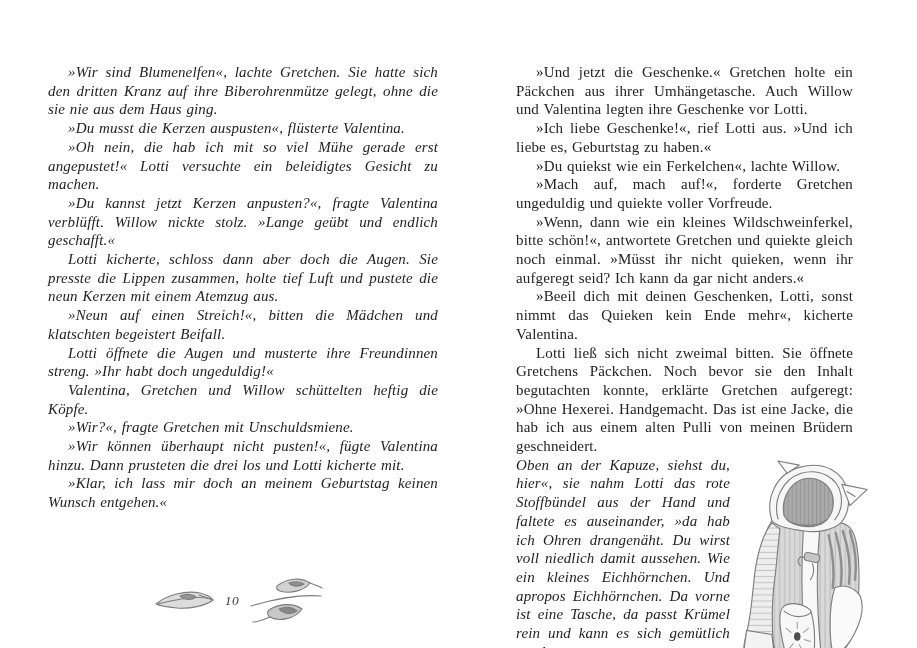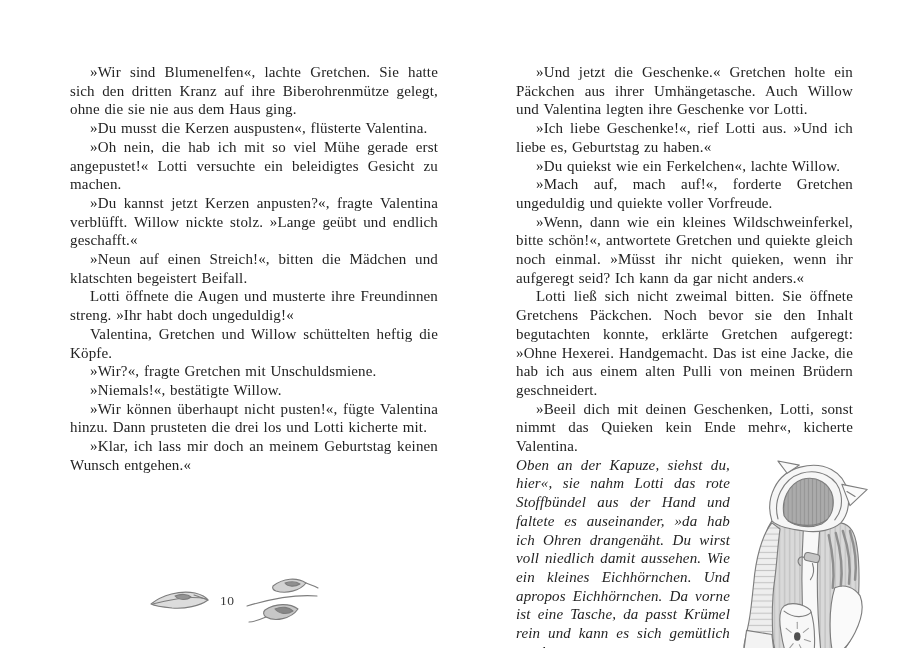--- a/index.html
+++ b/index.html
@@ -3,61 +3,61 @@
 <meta charset="utf-8">
 <style>
   html,body{margin:0;padding:0;background:#ffffff;}
   body{
     width:917px;height:648px;overflow:hidden;
     font-family:"Liberation Serif","DejaVu Serif",serif;
     color:#232323;
   }
   .spread{position:relative;width:917px;height:648px;display:flex;background:#ffffff;}
   .page{box-sizing:border-box;height:648px;}
-  .page.left{width:458px;padding:63px 20px 0 70px;position:relative;}
+  .page.left{width:458px;padding:63px 20px 0 48px;position:relative;font-style:italic;}
   .page.right{width:459px;padding:63px 64px 0 58px;position:relative;}
   .para{
     margin:0;
     font-size:15px;line-height:18.7px;
     text-align:justify;text-indent:20px;
     letter-spacing:0.15px;word-spacing:0.8px;
     hyphens:auto;-webkit-hyphens:auto;
   }
   .para.cont{text-indent:0;font-style:italic;}
   .jacket-float{
     float:right;width:145px;height:212px;
     margin:2px -32px 0 10px;
     position:relative;
   }
   .jacket-float svg{position:absolute;left:0;top:0;}
   .footer{
     position:absolute;left:148px;top:572px;width:180px;height:58px;
-    display:flex;align-items:center;justify-content:flex-start;gap:10px;
+    display:flex;align-items:center;justify-content:center;gap:10px;
   }
   .pagenum{font-size:13.5px;color:#3c3c3c;letter-spacing:0.5px;}
   .leaf{flex:0 0 auto;}
   .sk{stroke:#7d7d7d;stroke-width:1.1;fill:none;stroke-linecap:round;stroke-linejoin:round;}
   .skf{stroke:#7d7d7d;stroke-width:1.1;stroke-linejoin:round;}
 </style>
 </head>
 <body>
 
 <div class="spread">
 
   <div class="page left">
     <div>
       <p class="para">»Wir sind Blumenelfen«, lachte Gretchen. Sie hatte sich den dritten Kranz auf ihre Biberohrenmütze gelegt, ohne die sie nie aus dem Haus ging.</p>
       <p class="para">»Du musst die Kerzen auspusten«, flüsterte Valentina.</p>
       <p class="para">»Oh nein, die hab ich mit so viel Mühe gerade erst angepustet!« Lotti versuchte ein beleidigtes Gesicht zu machen.</p>
       <p class="para">»Du kannst jetzt Kerzen anpusten?«, fragte Valentina verblüfft. Willow nickte stolz. »Lange geübt und endlich geschafft.«</p>
+      <p class="para">Lotti kicherte, schloss dann aber doch die Augen. Sie presste die Lippen zusammen, holte tief Luft und pustete die neun Kerzen mit einem Atemzug aus.</p>
       <p class="para">»Neun auf einen Streich!«, bitten die Mädchen und klatschten begeistert Beifall.</p>
       <p class="para">Lotti öffnete die Augen und musterte ihre Freundinnen streng. »Ihr habt doch ungeduldig!«</p>
       <p class="para">Valentina, Gretchen und Willow schüttelten heftig die Köpfe.</p>
       <p class="para">»Wir?«, fragte Gretchen mit Unschuldsmiene.</p>
-      <p class="para">»Niemals!«, bestätigte Willow.</p>
       <p class="para">»Wir können überhaupt nicht pusten!«, fügte Valentina hinzu. Dann prusteten die drei los und Lotti kicherte mit.</p>
       <p class="para">»Klar, ich lass mir doch an meinem Geburtstag keinen Wunsch entgehen.«</p>
     </div>
 
     <div class="footer">
 
       <svg class="leaf" width="62" height="28" viewBox="0 0 62 28">
         <path class="skf" fill="#dcdcdc" d="M3,17 C14,8 32,3 47,6 C53,7.5 58,10 60,13 C52,19 37,22 24,21 C14,20 7,19 3,17 Z"></path>
         <path class="sk" d="M5,17 C22,13 40,8 59,12"></path>
         <path class="skf" fill="#949494" stroke="none" d="M27,9 C33,6.5 40,7 43,10 C39,13.5 31,13.5 27,9 Z"></path>
@@ -77,22 +77,22 @@
     </div>
   </div>
 
   <div class="page right">
     <div>
       <p class="para">»Und jetzt die Geschenke.« Gretchen holte ein Päckchen aus ihrer Umhängetasche. Auch Willow und Valentina legten ihre Geschenke vor Lotti.</p>
       <p class="para">»Ich liebe Geschenke!«, rief Lotti aus. »Und ich liebe es, Geburtstag zu haben.«</p>
       <p class="para">»Du quiekst wie ein Ferkelchen«, lachte Willow.</p>
       <p class="para">»Mach auf, mach auf!«, forderte Gretchen ungeduldig und quiekte voller Vorfreude.</p>
       <p class="para">»Wenn, dann wie ein kleines Wildschweinferkel, bitte schön!«, antwortete Gretchen und quiekte gleich noch einmal. »Müsst ihr nicht quieken, wenn ihr aufgeregt seid? Ich kann da gar nicht anders.«</p>
+      <p class="para">»Beeil dich mit deinen Geschenken, Lotti, sonst nimmt das Quieken kein Ende mehr«, kicherte Valentina.</p>
       <p class="para">Lotti ließ sich nicht zweimal bitten. Sie öffnete Gretchens Päckchen. Noch bevor sie den Inhalt begutachten konnte, erklärte Gretchen aufgeregt: »Ohne Hexerei. Handgemacht. Das ist eine Jacke, die hab ich aus einem alten Pulli von meinen Brüdern geschneidert.</p>
-      <p class="para">»Beeil dich mit deinen Geschenken, Lotti, sonst nimmt das Quieken kein Ende mehr«, kicherte Valentina.</p>
 
       <div class="jacket-float">
         <svg width="150" height="215" viewBox="0 0 145 212">
           <defs>
             <pattern id="knit" width="5" height="5" patternUnits="userSpaceOnUse">
               <rect width="5" height="5" fill="#d9d9d9"></rect>
               <path d="M2.5,0 L2.5,5" stroke="#b9b9b9" stroke-width="1"></path>
             </pattern>
             <pattern id="hoodshade" width="4" height="4" patternUnits="userSpaceOnUse">
               <rect width="4" height="4" fill="#ababab"></rect>

